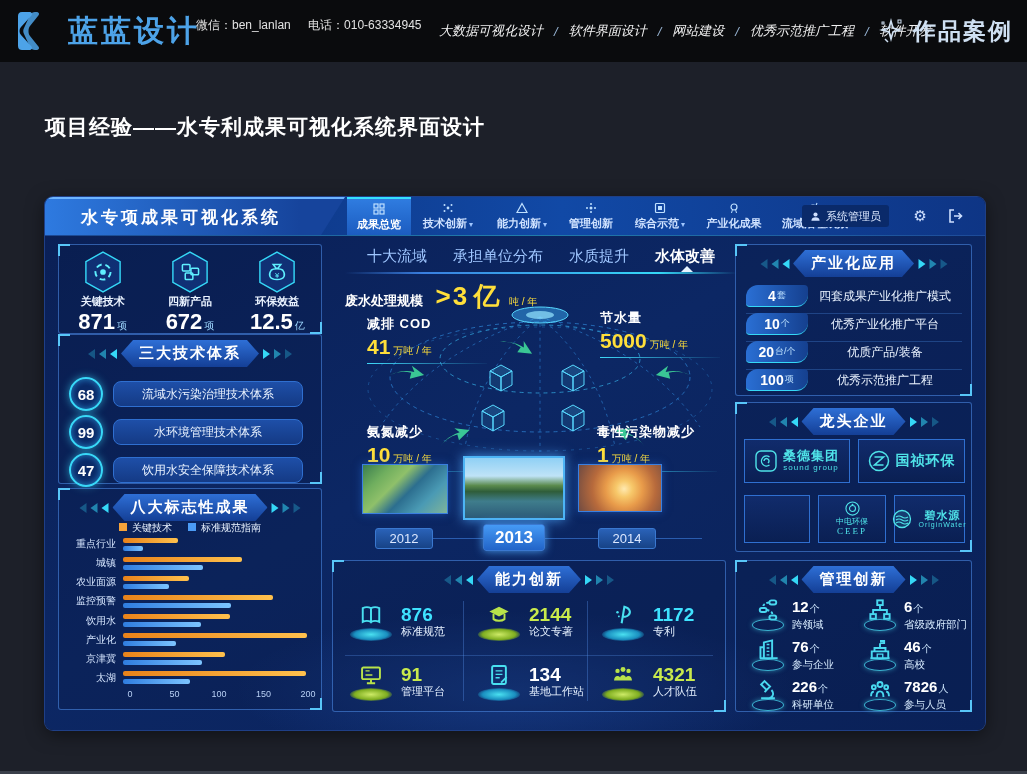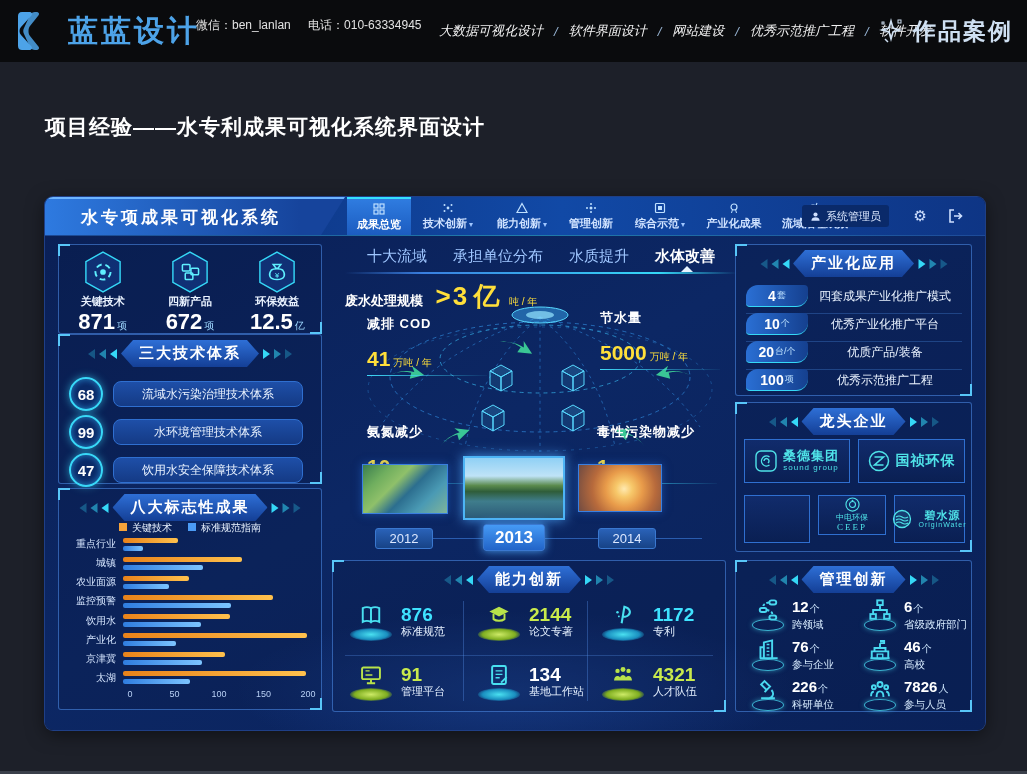--- a/index.html
+++ b/index.html
@@ -106,21 +106,21 @@
 
   .headline { position:absolute; left:300px; top:82px; width:392px; color:#fff; }
   .headline .lb { font-size:13px; font-weight:bold; margin-right:8px; }
   .headline .big { font-size:26px; font-weight:bold; color:#ffdf3a; letter-spacing:2px; }
   .headline .unit { font-size:10px; color:#ffdf3a; margin-left:3px; }
 
   .sphere { position:absolute; left:305px; top:100px; width:380px; height:165px; }
 
   .metric { position:absolute; color:#fff; }
   .metric .lb { font-size:13px; font-weight:bold; letter-spacing:1px; }
-  .metric .vals { margin-top:14px; }
+  .metric .vals { margin-top:2px; }
   .metric .v { font-size:21px; font-weight:bold; color:#ffdf3a; }
   .metric .u { font-size:10px; color:#ffdf3a; margin-left:3px; }
   .metric::after { content:''; display:block; width:120px; height:1px; margin-top:4px; background:linear-gradient(90deg,#3fd8f8,rgba(63,216,248,.05)); }
 
   .photo { position:absolute; border:1px solid #3a7fe0; box-shadow:0 0 8px rgba(40,110,220,.5); }
   .photo.main { border:2px solid #4db4f5; box-shadow:0 0 12px rgba(80,170,255,.8); }
   .ph-2012 { background:linear-gradient(135deg,#3a7d4e 0%,#6fae5e 22%,#8fc06a 38%,#2c6e8f 55%,#4a9ab4 75%,#7fb49a 100%); }
   .ph-2013 { background:linear-gradient(180deg,#8fd0f5 0%,#bfe3f7 30%,#5a8a4c 46%,#2f5d3a 56%,#3f7d8c 72%,#2c5a78 100%); }
   .ph-2014 { background:radial-gradient(circle at 55% 52%,#ffe9b0 0%,#f7c86a 16%,#e89b4a 36%,#b76a3c 62%,#6e4a42 100%); }
 
@@ -687,21 +687,21 @@
           </div>
       </div>
       <div class="ent-box" style="left:122px; top:36px; width:107px; height:44px">
         <svg width="22" height="22" viewBox="0 0 22 22">
             <circle cx="11" cy="11" r="9.5" fill="none" stroke="#4fe3e8" stroke-width="1.5"></circle>
             <path d="M6.5 7 h9 l-9 8 h9" fill="none" stroke="#4fe3e8" stroke-width="1.6"></path>
           </svg>
         <span class="ent-name" style="font-size:14px">国祯环保</span>
       </div>
       <div class="ent-box" style="left:8px; top:92px; width:66px; height:48px"></div>
-      <div class="ent-box" style="left:82px; top:92px; width:68px; height:40px">
+      <div class="ent-box" style="left:82px; top:92px; width:68px; height:48px">
         <div class="col">
           <svg width="15" height="15" viewBox="0 0 16 16">
               <circle cx="8" cy="8" r="7" fill="none" stroke="#4fe3e8" stroke-width="1.2"></circle>
               <circle cx="8" cy="8" r="3.2" fill="none" stroke="#4fe3e8" stroke-width="1.2"></circle>
               <circle cx="8" cy="4" r="1" fill="#4fe3e8"></circle>
             </svg>
           <span style="font-size:8px; margin-top:2px">中电环保</span>
           <span style="font-size:9px; letter-spacing:2px; font-family:'Liberation Serif','DejaVu Serif',serif">CEEP</span>
         </div>
       </div>

